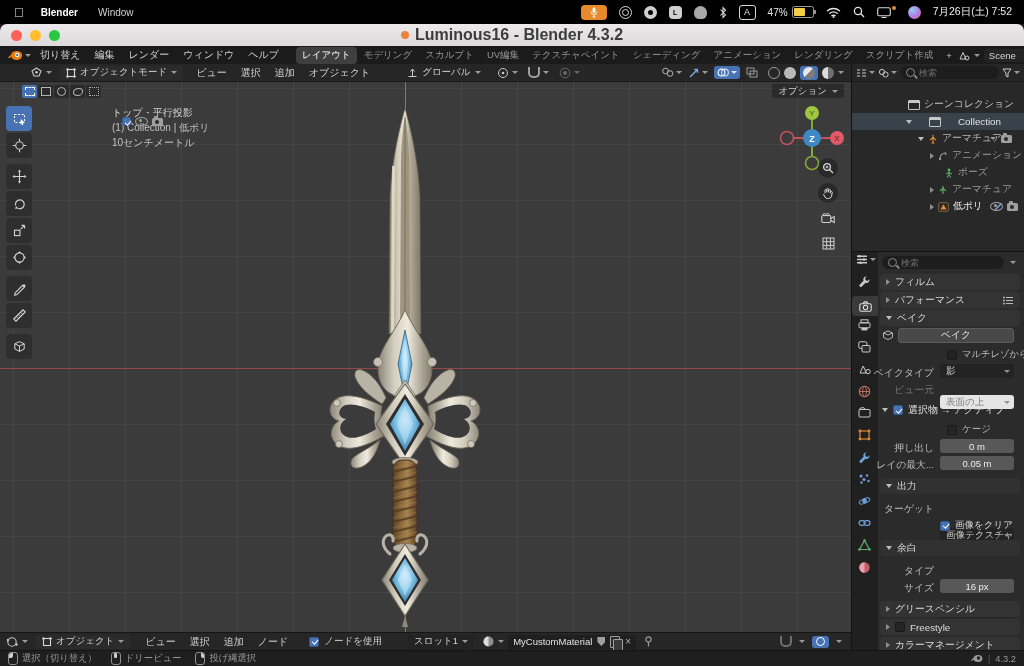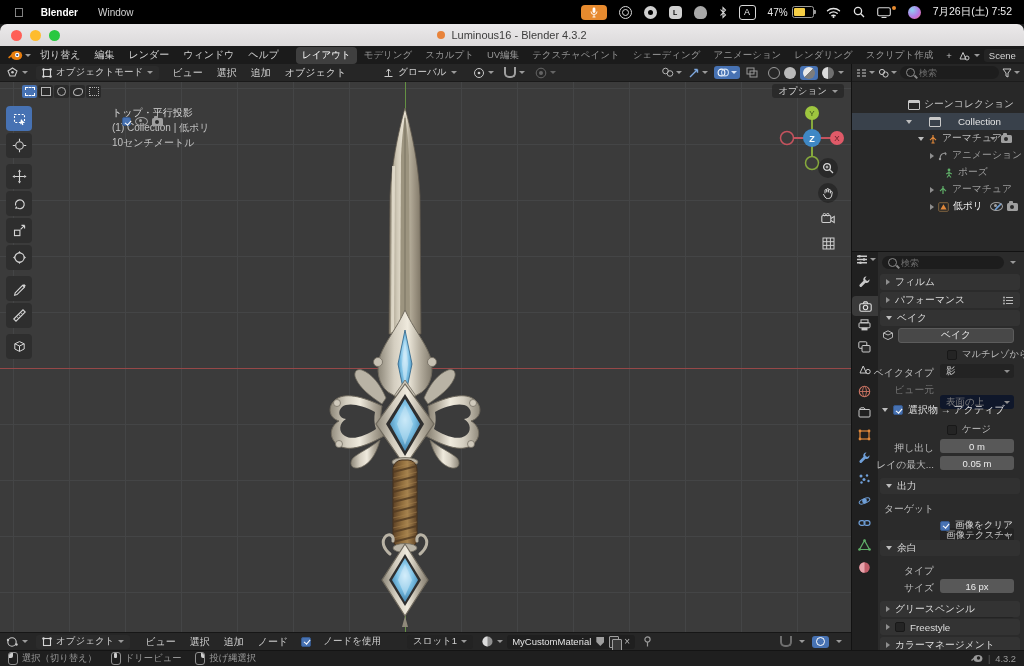--- a/index.html
+++ b/index.html
@@ -13,21 +13,21 @@
   .dd{background:#2b2b2b;border-radius:3px;height:14px;display:flex;align-items:center;gap:4px;padding:0 6px;font-size:9.5px;color:#d0d0d0;white-space:nowrap;}
   .caret{width:0;height:0;border-left:3px solid transparent;border-right:3px solid transparent;border-top:3.5px solid #9a9a9a;flex:none;}
   .tri-r{width:0;height:0;border-top:3.5px solid transparent;border-bottom:3.5px solid transparent;border-left:4px solid #8f8f8f;flex:none;}
   .tri-d{width:0;height:0;border-left:3.5px solid transparent;border-right:3.5px solid transparent;border-top:4px solid #bdbdbd;flex:none;}
   .cb{width:10px;height:10px;border-radius:2px;background:#242424;border:1px solid #181818;box-sizing:border-box;position:relative;flex:none;}
   .cb.on{background:#4772b3;border-color:#33movie;border-color:#35588c;}
   .cb.on::after{content:"";position:absolute;left:2.6px;top:0.6px;width:2.6px;height:5.4px;border:solid #fff;border-width:0 1.5px 1.5px 0;transform:rotate(40deg);}
   .pfield{height:14px;border-radius:3px;background:#585858;display:flex;align-items:center;justify-content:center;font-size:9.5px;color:#ededed;}
   .pdrop{height:14px;border-radius:3px;background:#232323;display:flex;align-items:center;font-size:9.5px;color:#c9c9c9;padding:0 14px 0 6px;position:relative;white-space:nowrap;box-sizing:border-box;}
   .pdrop::after{content:"";position:absolute;right:4px;top:5.5px;border-left:3px solid transparent;border-right:3px solid transparent;border-top:3.5px solid #8f8f8f;}
-  .pdrop.dim{background:#0f172a;color:#7f7f7f;}
+  .pdrop.dim{background:#e5e5e5;color:#7f7f7f;}
   .phead{background:#333333;border-radius:3px;height:16px;display:flex;align-items:center;gap:5px;font-size:9.8px;color:#dcdcdc;padding:0 6px;box-sizing:border-box;}
   .plabel{font-size:9.8px;color:#bdbdbd;text-align:right;position:absolute;white-space:nowrap;}
   .orow{position:absolute;height:17px;display:flex;align-items:center;gap:4px;font-size:9.8px;color:#c3c3c3;white-space:nowrap;padding-left:48px;}
   .tool{width:26px;height:25px;background:#2e2e2e;border-radius:4px;display:flex;align-items:center;justify-content:center;margin-bottom:2px;flex:none;}
   .tool.active{background:#4772b3;}
   .mini{width:15px;height:13px;background:#2a2a2a;border-radius:2px;display:flex;align-items:center;justify-content:center;margin-right:1px;}
   .mini.active{background:#4772b3;}
   .i-eye{width:11px;height:7px;border:1px solid #9f9f9f;border-radius:50%;position:relative;flex:none;}
   .i-eye::after{content:"";position:absolute;left:3px;top:1.2px;width:3px;height:3px;border-radius:50%;background:#9f9f9f;}
   .i-cam{width:11px;height:8px;background:#9f9f9f;border-radius:1.5px;position:relative;flex:none;}
@@ -117,21 +117,21 @@
   </div>
 
   <div class="abs flex" style="left:0;top:24px;width:1024px;height:22px;background:linear-gradient(#ebe9ea,#dcdadb);border-radius:7px 7px 0 0;">
     <div class="flex" style="gap:8px;padding-left:11px;">
       <span style="width:11px;height:11px;border-radius:50%;background:#ff5f57;"></span>
       <span style="width:11px;height:11px;border-radius:50%;background:#febc2e;"></span>
       <span style="width:11px;height:11px;border-radius:50%;background:#28c840;"></span>
     </div>
     <div class="flex" style="position:absolute;left:0;right:0;justify-content:center;gap:6px;pointer-events:none;">
       <span style="width:8px;height:8px;border-radius:50%;background:#e8833a;"></span>
-      <span style="font-size:11px;color:#3c3c3c;font-weight:normal;text-align:center;">Luminous16 - Blender 4.3.2</span>
+      <span style="font-size:16px;color:#3c3c3c;font-weight:bold;text-align:center;">Luminous16 - Blender 4.3.2</span>
     </div>
   </div>
 
   <div class="abs flex" style="left:0;top:46px;width:1024px;height:18px;background:#1b1b1b;">
     <span style="margin-left:8px;">
         <svg width="15" height="11" viewBox="0 0 15 11">
           <ellipse cx="8.6" cy="5.5" rx="5.6" ry="4.6" fill="#e87d0d"></ellipse>
           <circle cx="9.2" cy="5" r="2.2" fill="#fff"></circle>
           <circle cx="9.2" cy="5" r="1.1" fill="#2b4d8c"></circle>
           <path d="M0.6 7.8 L6 3.4" stroke="#e87d0d" stroke-width="1.6"></path>
@@ -164,21 +164,21 @@
         </span>
       <span class="caret"></span>
       <span class="flex" style="background:#242424;border-radius:3px;height:13px;padding:0 5px;gap:5px;min-width:70px;">
         <span style="font-size:9.5px;color:#d6d6d6;">Scene</span>
 
       </span>
 
     </div>
   </div>
 
-  <div class="abs flex" style="left:0;top:64px;width:852px;height:18px;background:#262626;border-bottom:1px solid #1a1a1a;box-sizing:border-box;">
+  <div class="abs flex" style="left:0;top:64px;width:852px;height:18px;background:#262626;border-bottom:1px solid #1a1a1a;box-sizing:border-box;padding-left:24px;">
     <span class="flex" style="gap:3px;margin-left:6px;">
       <svg width="13" height="12" viewBox="0 0 13 12">
           <path d="M6.5 1 L11 4 L9 9 H4 L2 4 Z" fill="none" stroke="#c9c9c9" stroke-width="1.1"></path>
           <circle cx="6.5" cy="5.3" r="1.3" fill="#c9c9c9"></circle>
         </svg>
       <span class="caret"></span>
     </span>
     <span class="dd" style="margin-left:8px;">
       <svg width="10" height="10" viewBox="0 0 10 10">
           <rect x="1.5" y="1.5" width="7" height="7" fill="none" stroke="#d5d5d5" stroke-width="1.1"></rect>
@@ -487,21 +487,21 @@
           <circle cx="1.5" cy="1.5" r="1.2" fill="#d5d5d5"></circle>
           <circle cx="8.5" cy="1.5" r="1.2" fill="#d5d5d5"></circle>
         </svg>
       <span>オブジェクト</span>
       <span class="caret"></span>
     </span>
     <span class="menu-item" style="margin-left:8px;">ビュー</span>
     <span class="menu-item">選択</span>
     <span class="menu-item">追加</span>
     <span class="menu-item">ノード</span>
-    <span class="flex" style="gap:12px;margin-left:6px;">
+    <span class="flex" style="gap:5px;margin-left:14px;">
       <span class="cb on"></span>
       <span class="t" style="font-size:9.5px;">ノードを使用</span>
     </span>
     <span class="dd" style="margin-left:26px;background:#232323;">
       <span>スロット1</span>
       <span class="caret"></span>
     </span>
     <span class="flex" style="gap:3px;margin-left:8px;">
       <svg width="13" height="13" viewBox="0 0 13 13">
           <circle cx="6.5" cy="6.5" r="5" fill="#8f8f8f"></circle>

